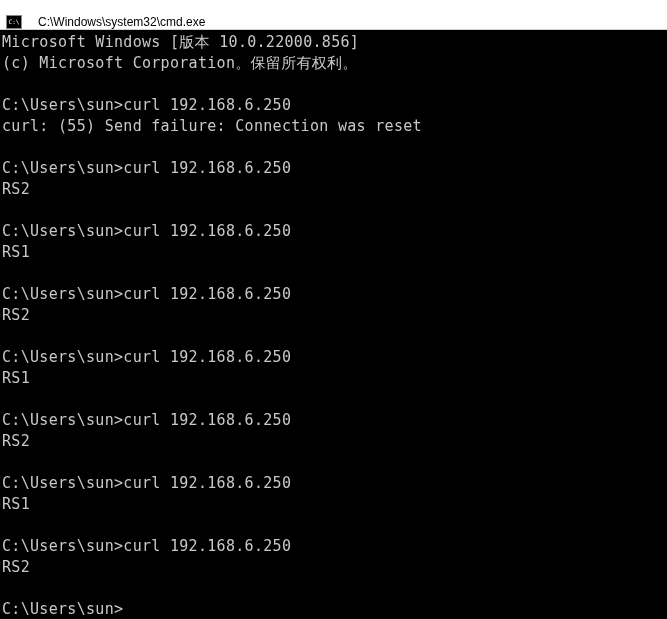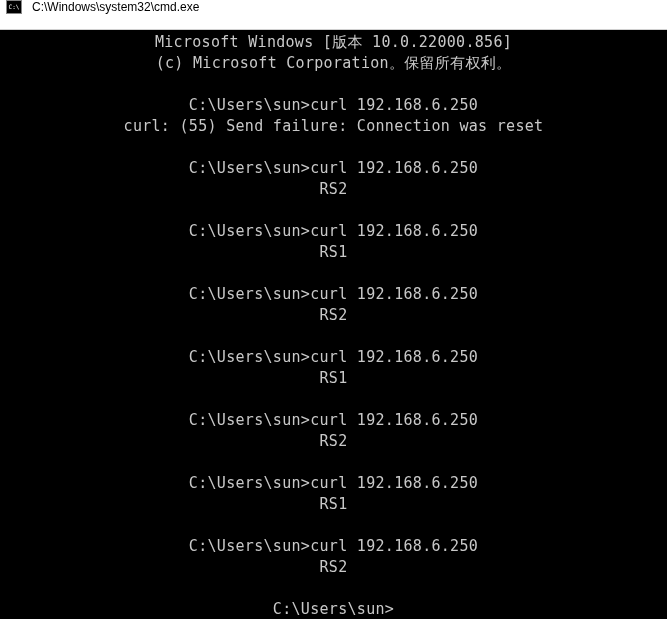--- a/index.html
+++ b/index.html
@@ -18,23 +18,23 @@
       width: 100%;
       height: 100%;
       display: flex;
       flex-direction: column;
     }
     .titlebar {
       height: 30px;
       background: #ffffff;
       border-bottom: 1px solid #d0d0d0;
       display: flex;
-      align-items: flex-start;
+      align-items: flex-end;
       padding-left: 6px;
-      gap: 10px;
+      gap: 16px;
     }
     .titlebar-icon {
       width: 16px;
       height: 14px;
       background: #000000;
       border: 1px solid #888;
       position: relative;
       display: flex;
       align-items: center;
       justify-content: center;
@@ -57,21 +57,20 @@
       font-family: "NSimSun", "SimSun", Consolas, monospace;
       font-size: 15px;
       line-height: 1.4;
       padding: 2px 2px;
       white-space: pre;
       letter-spacing: 0.3px;
       overflow: hidden;
     }
     .terminal-line {
       min-height: 1.4em;
-      text-align: center;
     }
   </style>
 </head>
 <body>
 
 <div class="window">
   <div class="titlebar">
     <div class="titlebar-icon"></div>
     <span class="titlebar-text">C:\Windows\system32\cmd.exe</span>
   </div>

